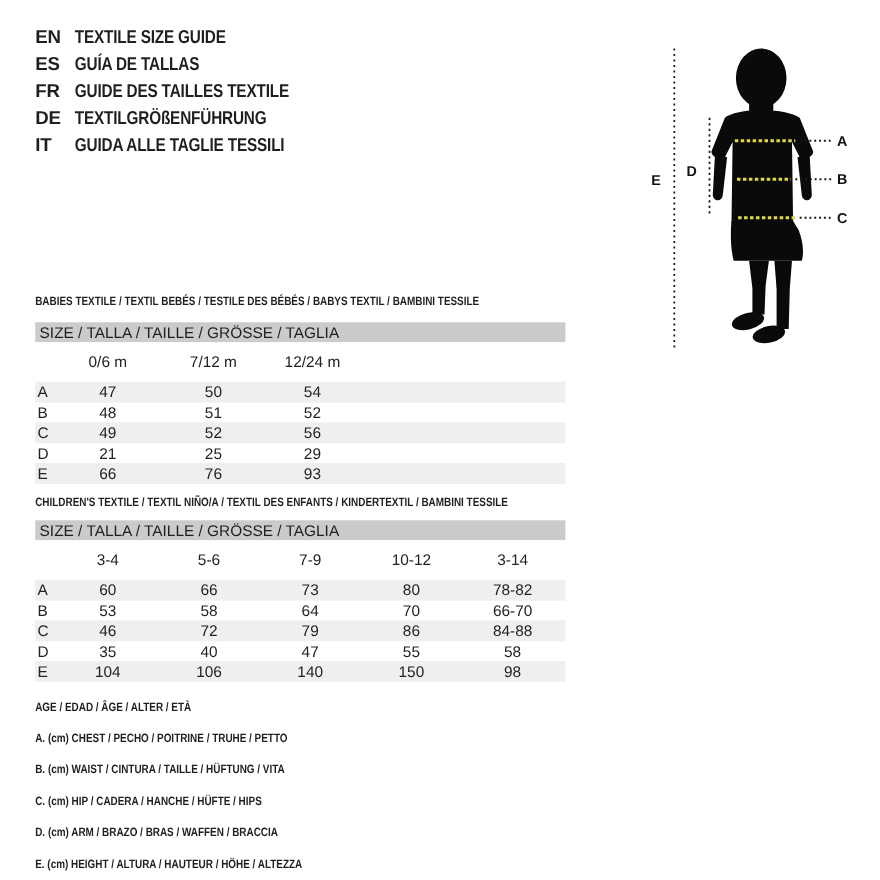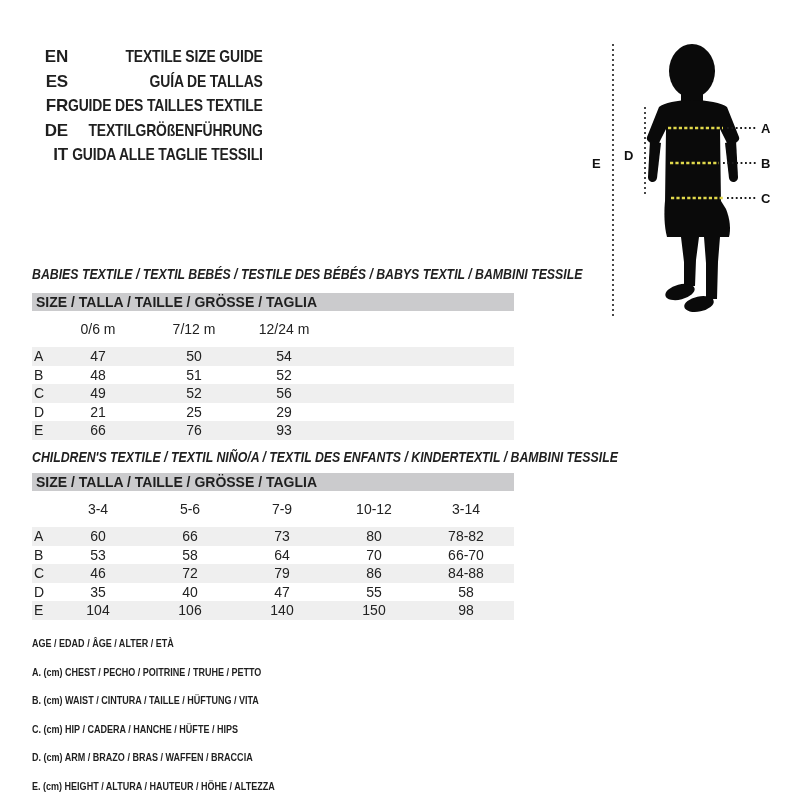--- a/index.html
+++ b/index.html
@@ -5,31 +5,31 @@
   html,body{margin:0;padding:0;}
   body{
     width:800px;height:800px;background:#ffffff;overflow:hidden;position:relative;
     font-family:"Liberation Sans",sans-serif;color:#1f1f1f;
     -webkit-font-smoothing:antialiased;
   }
   .abs{position:absolute;}
   .cond{display:inline-block;transform:scaleX(.82);transform-origin:0 50%;white-space:nowrap;}
 
   
-  .lang-list{left:32px;top:45px;text-align:right;}
+  .lang-list{left:32px;top:22px;}
   .lang-row{display:grid;grid-template-columns:36px auto;height:24.5px;align-items:center;
     font-size:17px;font-weight:700;letter-spacing:-.2px;}
 
   
-  .sec-heading{font-size:15px;font-weight:700;line-height:16px;white-space:nowrap;font-style:italic;}
+  .sec-heading{font-size:11px;font-weight:700;line-height:16px;white-space:nowrap;}
 
   
   .size-table{width:482px;font-size:14px;}
   .size-bar{height:18px;line-height:18px;background:#cbcbcd;padding-left:4px;
-    font-size:14px;font-weight:700;overflow:visible;white-space:nowrap;}
+    font-size:14px;font-weight:400;overflow:visible;white-space:nowrap;}
   .trow{display:grid;align-items:center;height:18.5px;}
   .trow.head{height:36px;}
   .babies .trow{grid-template-columns:20px 92px 100px 80px 1fr;}
   .children .trow{grid-template-columns:20px 92px 92px 92px 92px 92px 1fr;}
   .stripe{background:#efefef;}
   .tc{text-align:center;font-weight:400;color:#222;}
   .tc.lbl{text-align:left;padding-left:2px;}
 
   
   .legend-line{height:28.5px;line-height:28.5px;font-size:11px;font-weight:700;white-space:nowrap;}

